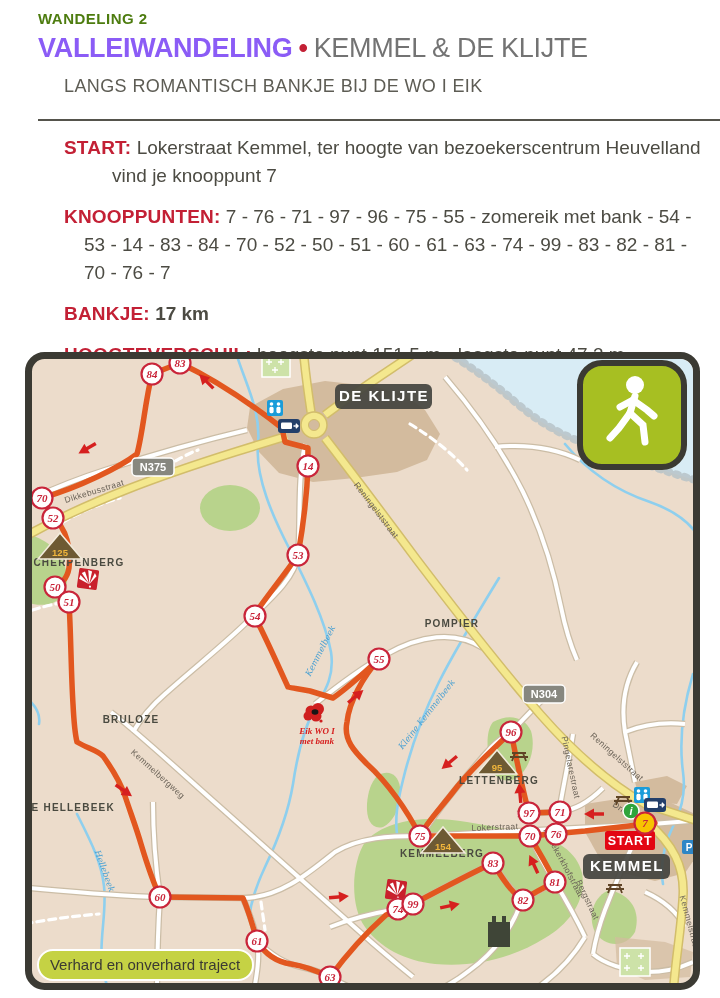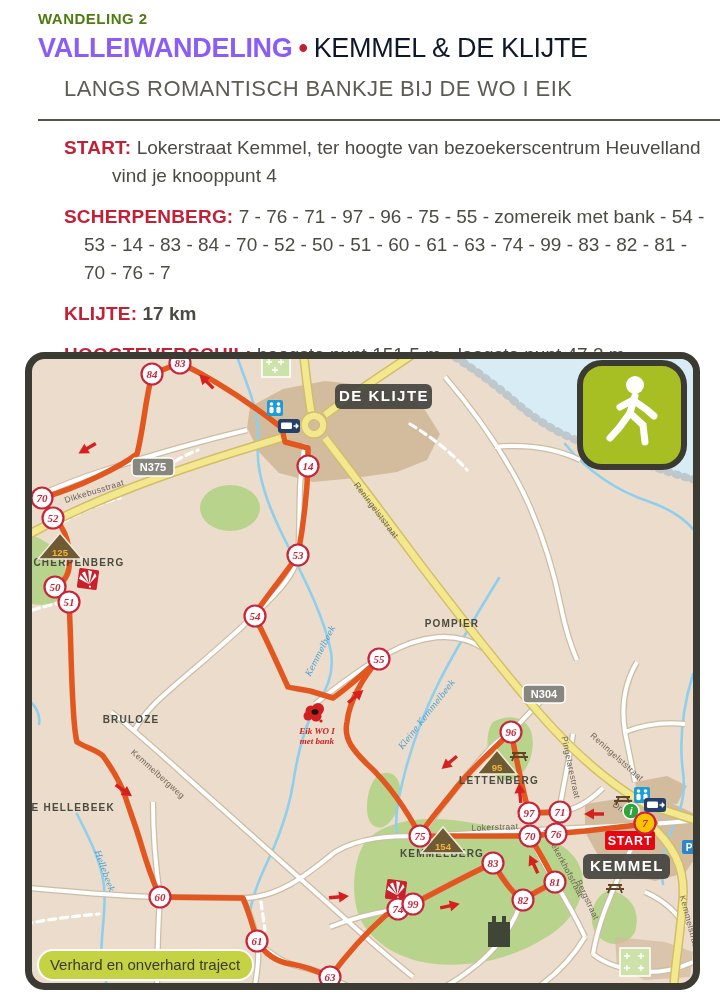--- a/index.html
+++ b/index.html
@@ -3,22 +3,22 @@
 <meta charset="utf-8">
 <style>
   html,body{margin:0;padding:0;background:#fff;}
   body{width:720px;height:998px;position:relative;overflow:hidden;
        font-family:"Liberation Sans",sans-serif;-webkit-font-smoothing:antialiased;}
   .eyebrow{position:absolute;left:38px;top:10px;font-size:15px;font-weight:bold;
            letter-spacing:.5px;color:#4d7c0f;}
   .title{position:absolute;left:38px;top:33px;font-size:27px;letter-spacing:-.3px;white-space:nowrap;}
   .title .main{font-weight:800;color:#8b5cf6;}
   .title .dot{color:#c32035;font-weight:800;padding:0 6px;}
-  .title .suffix{font-weight:400;color:#0f172a;}
-  .subtitle{position:absolute;left:64px;top:76px;font-size:22px;color:#5d5c54;
+  .title .suffix{font-weight:400;color:#737373;}
+  .subtitle{position:absolute;left:64px;top:76px;font-size:18px;color:#5d5c54;
             letter-spacing:.4px;white-space:nowrap;text-align:right;}
   .divider{position:absolute;left:38px;right:0;top:119px;height:2px;background:#55544c;}
   .info{position:absolute;left:64px;top:134px;right:12px;color:#4c4b43;font-size:19px;line-height:28px;}
   .info p{margin:0 0 13px 0;}
   .info .lbl{color:#c32035;font-weight:bold;letter-spacing:.2px;text-align:center;}
   .hang48{padding-left:48px;text-indent:-48px;}
   .hang20{padding-left:20px;text-indent:-20px;}
   .bold-val{font-weight:bold;}
   .map-wrap{position:absolute;left:25px;top:352px;width:675px;height:638px;}
   svg text{font-family:"Liberation Sans",sans-serif;}
@@ -39,23 +39,23 @@
 <body>
 
 <div class="eyebrow">WANDELING 2</div>
 <div class="title">
   <span class="main">VALLEIWANDELING</span><span class="dot">•</span><span class="suffix">KEMMEL &amp; DE KLIJTE</span>
 </div>
 <div class="subtitle">LANGS ROMANTISCH BANKJE BIJ DE WO I EIK</div>
 <div class="divider"></div>
 
 <div class="info">
-  <p class="hang48"><span class="lbl">START:</span> <span>Lokerstraat Kemmel, ter hoogte van bezoekerscentrum Heuvelland vind je knooppunt 4</span></p>
-  <p class="hang20"><span class="lbl">SCHERPENBERG:</span> <span>7 - 76 - 71 - 97 - 96 - 75 - 55 - zomereik met bank - 54 - 53 - 14 - 83 - 84 - 70 - 52 - 50 - 51 - 60 - 61 - 63 - 74 - 99 - 83 - 82 - 81 - 70 - 76 - 7</span></p>
-  <p><span class="lbl">KLIJTE:</span> <span class="bold-val">17 km</span></p>
+  <p class="hang48"><span class="lbl">START:</span> <span>Lokerstraat Kemmel, ter hoogte van bezoekerscentrum Heuvelland vind je knooppunt 7</span></p>
+  <p class="hang20"><span class="lbl">KNOOPPUNTEN:</span> <span>7 - 76 - 71 - 97 - 96 - 75 - 55 - zomereik met bank - 54 - 53 - 14 - 83 - 84 - 70 - 52 - 50 - 51 - 60 - 61 - 63 - 74 - 99 - 83 - 82 - 81 - 70 - 76 - 7</span></p>
+  <p><span class="lbl">BANKJE:</span> <span class="bold-val">17 km</span></p>
   <p><span class="lbl">HOOGTEVERSCHIL:</span> <span>hoogste punt 151,5 m - laagste punt 47,3 m</span></p>
 </div>
 
 <div class="map-wrap">
 <svg viewBox="0 0 675 638" width="675" height="638">
   <clipPath id="mapclip">
         <rect x="7" y="7" width="661" height="624" rx="13"></rect>
       </clipPath>
 
   <rect x="3.5" y="3.5" width="668" height="631" rx="16" fill="#ecdccb" stroke="#3b3a33" stroke-width="7"></rect>

